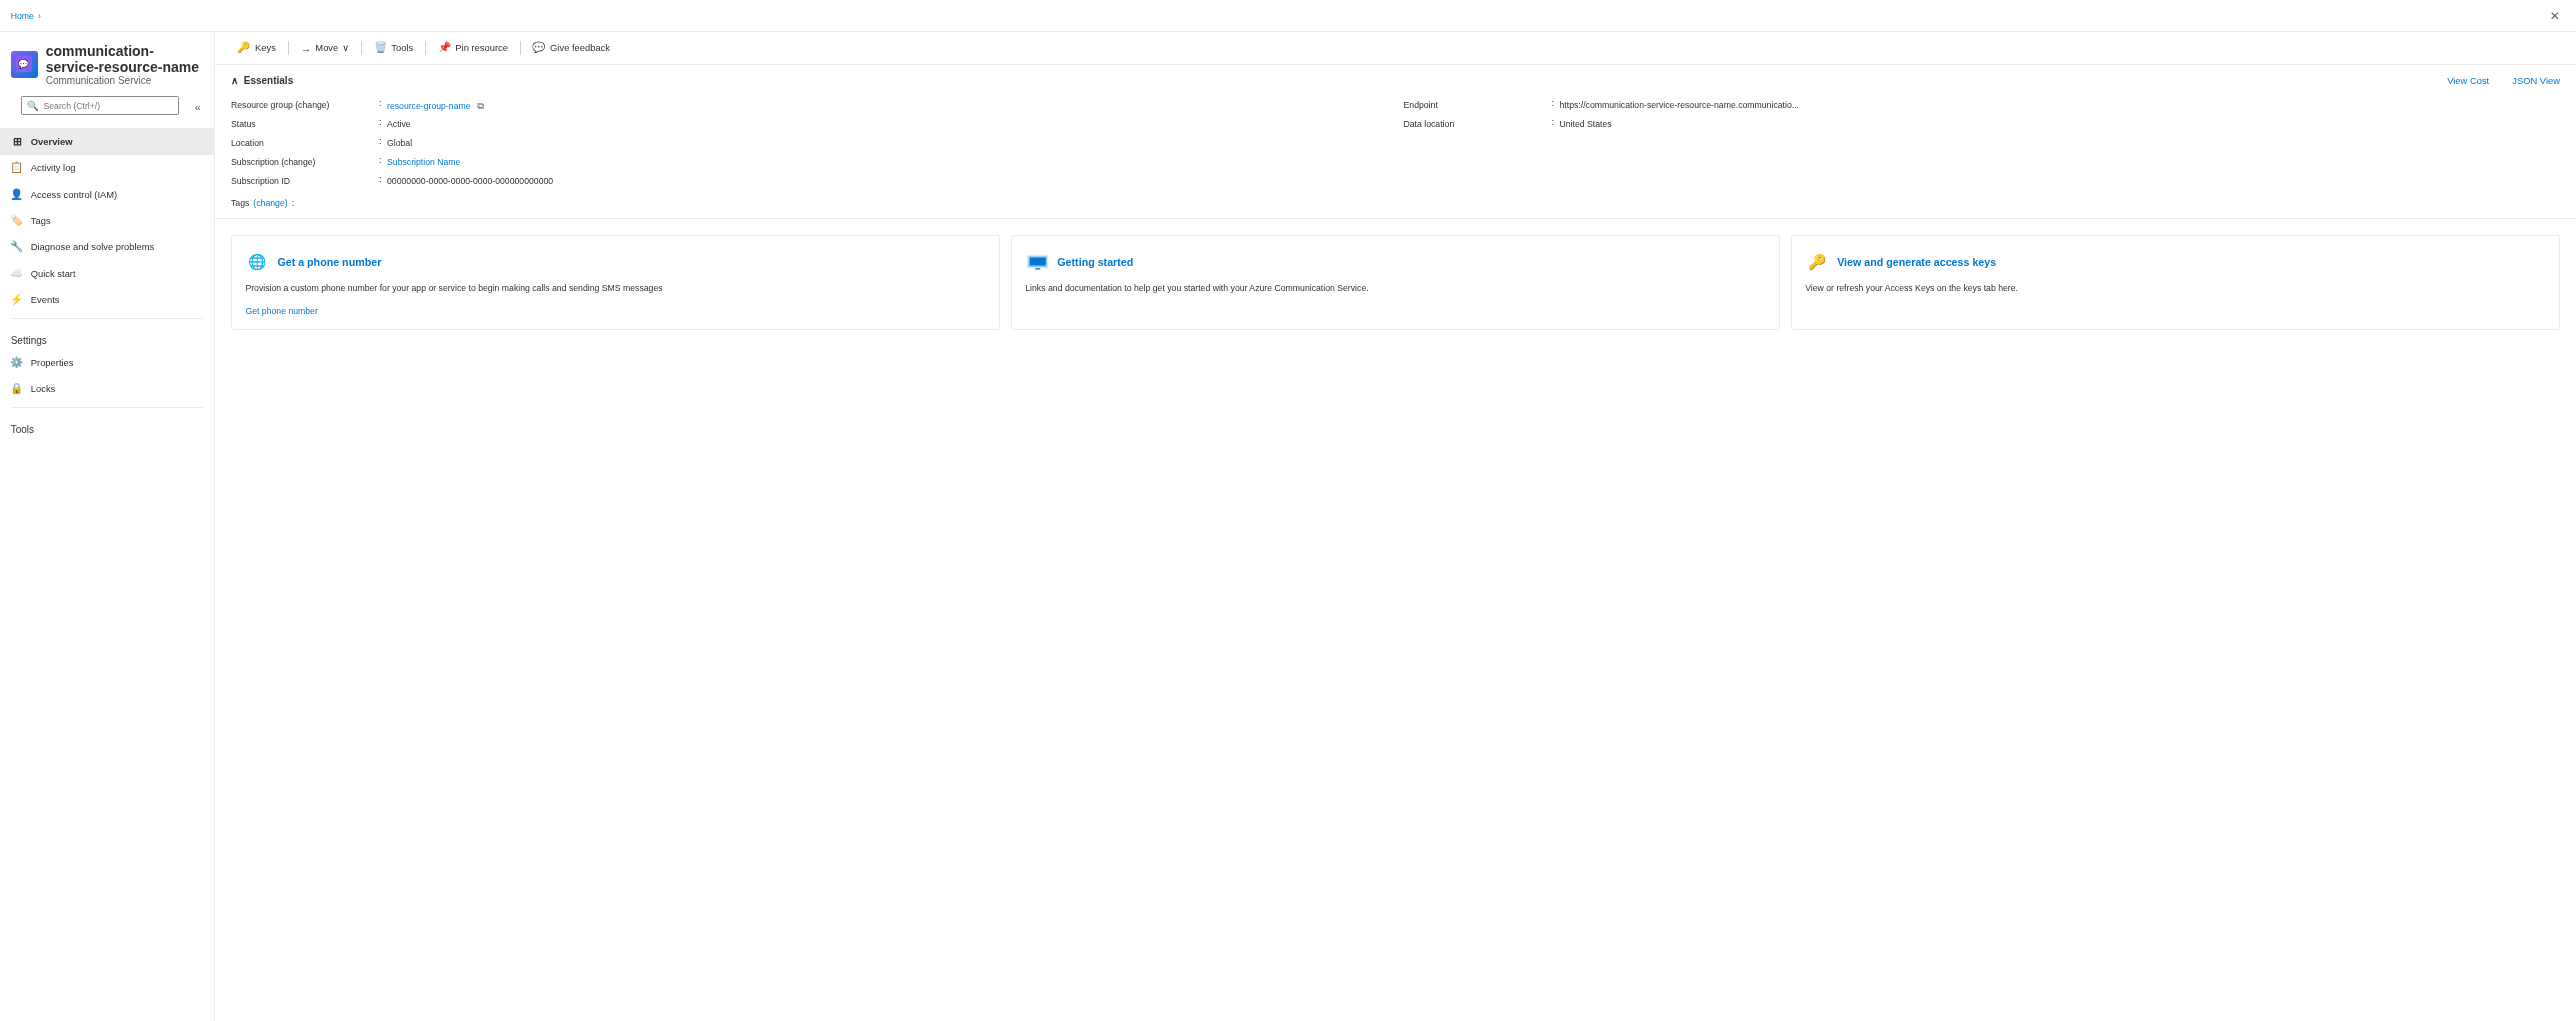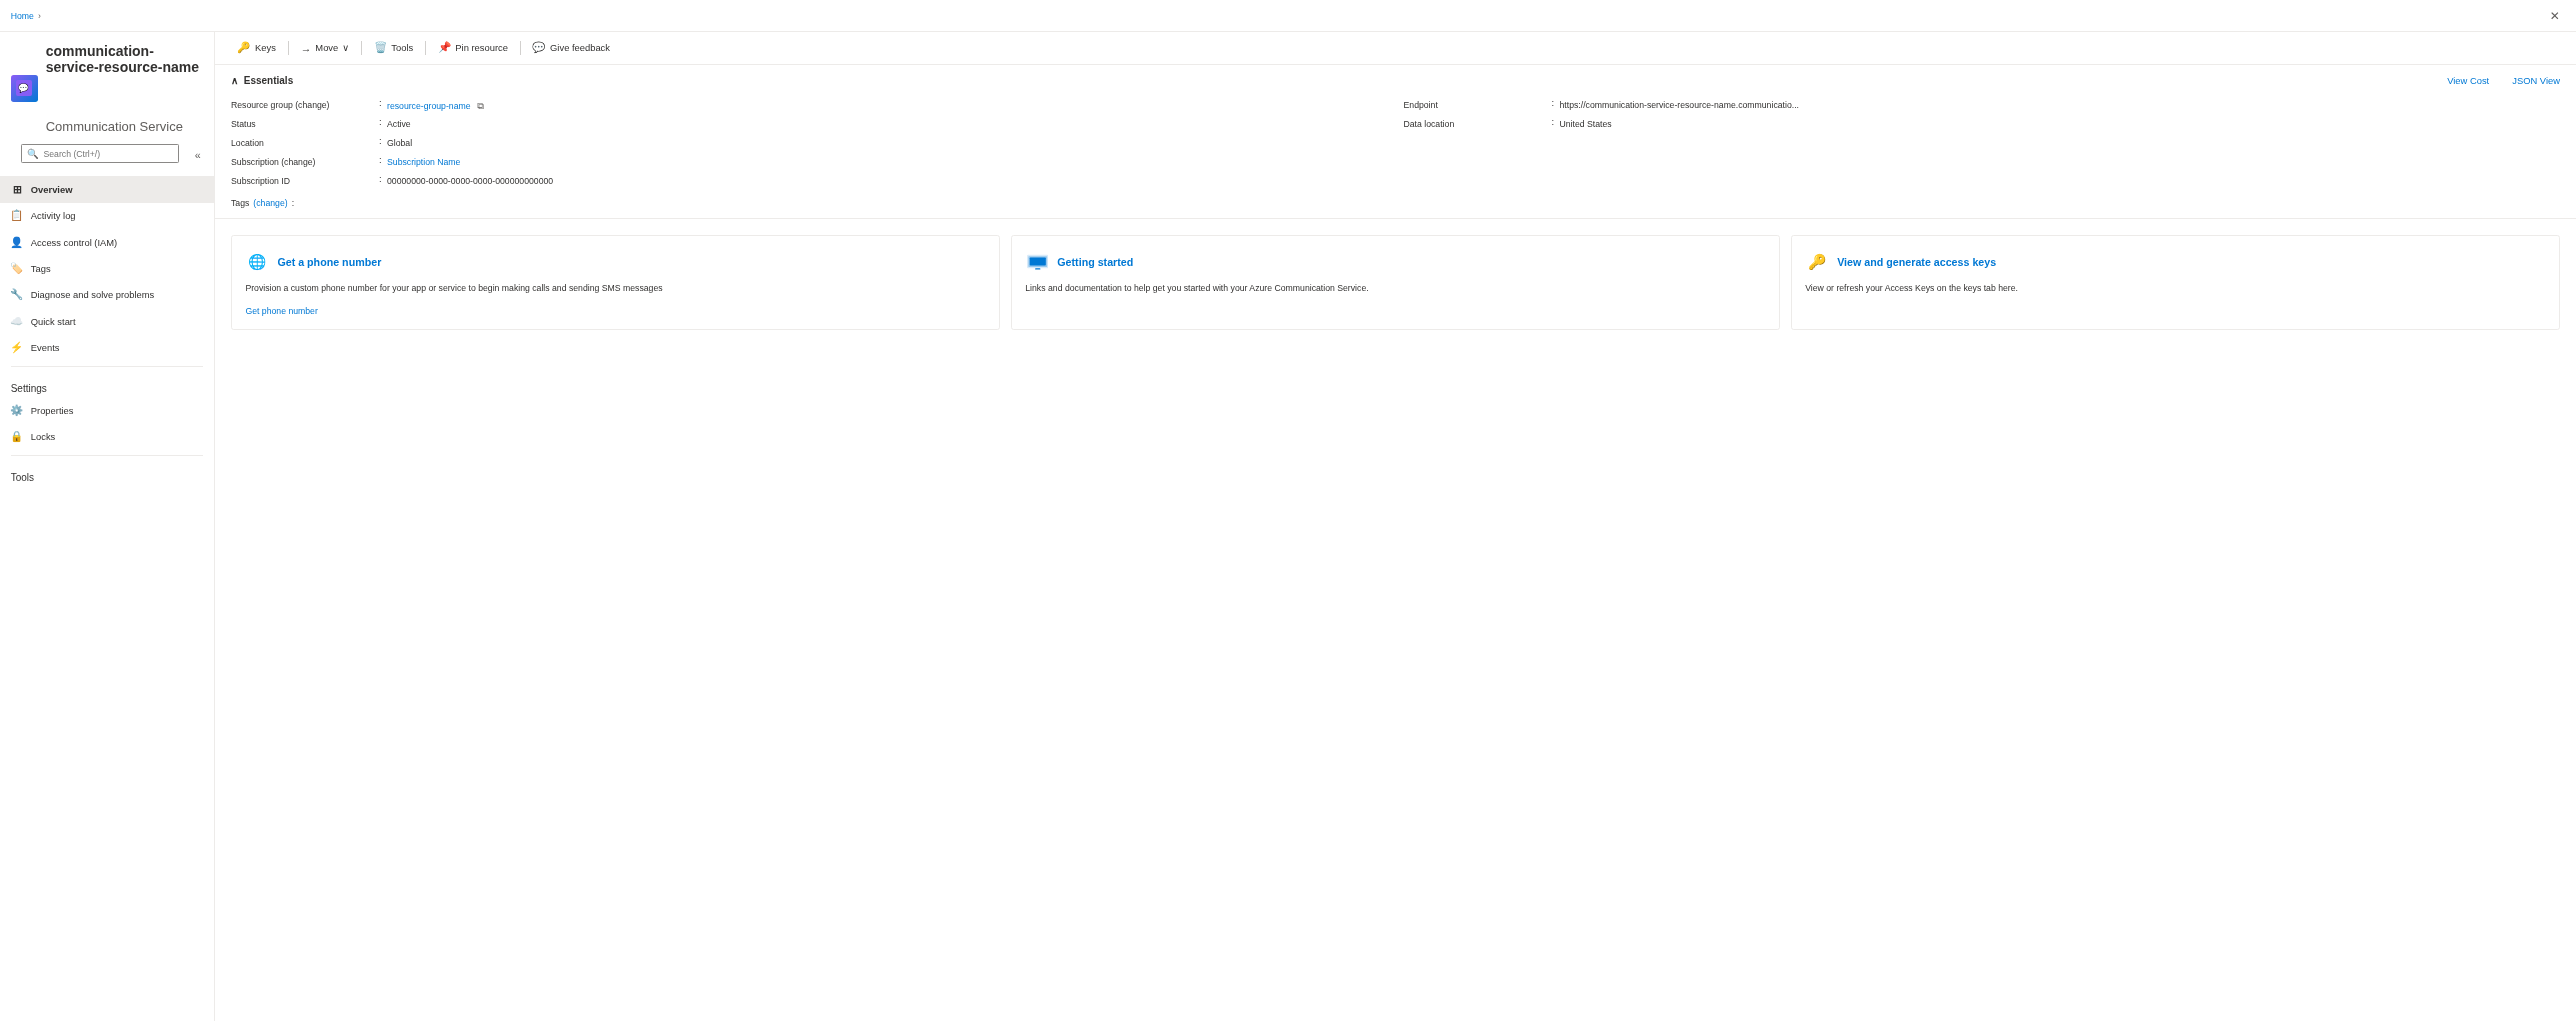--- a/index.html
+++ b/index.html
@@ -17,21 +17,21 @@
     
     .main-layout { display: flex; flex: 1; overflow: hidden; }
 
     
     .sidebar { width: 215px; min-width: 215px; border-right: 0.7px solid #edebe9; background: #fff; display: flex; flex-direction: column; overflow-y: auto; }
 
     .sidebar-header { padding: 10.7px 10.7px 5.4px; display: flex; align-items: center; gap: 8px; }
     .sidebar-icon { width: 27px; height: 27px; background: linear-gradient(135deg, #8b5cf6, #0078d4); border-radius: 2.7px; display: flex; align-items: center; justify-content: center; color: white; font-size: 13.4px; flex-shrink: 0; }
     .sidebar-title-wrap { display: flex; flex-direction: column; }
     .sidebar-title { font-size: 14px; font-weight: 600; color: #323130; }
-    .sidebar-subtitle { font-size: 13px; color: #605e5c; margin-top: 44px; }
+    .sidebar-subtitle { font-size: 10px; color: #605e5c; }
 
     .search-box { margin: 5.4px 10.7px 8px; display: flex; align-items: center; border: 0.7px solid #8a8886; border-radius: 1.3px; padding: 2.7px 5.4px; gap: 4px; }
     .search-box input { border: none; outline: none; font-size: 8.7px; width: 100%; color: #605e5c; }
     .search-box-icon { color: #605e5c; font-size: 9.4px; }
 
     .collapse-btn { background: none; border: none; cursor: pointer; color: #605e5c; font-size: 10.7px; padding: 2.7px; }
 
     .sidebar-nav { flex: 1; }
     .nav-item { display: flex; align-items: center; gap: 6.7px; padding: 6.7px 10.7px; cursor: pointer; font-size: 9.4px; color: #323130; text-decoration: none; }
     .nav-item.active { background: #edebe9; font-weight: 600; }

